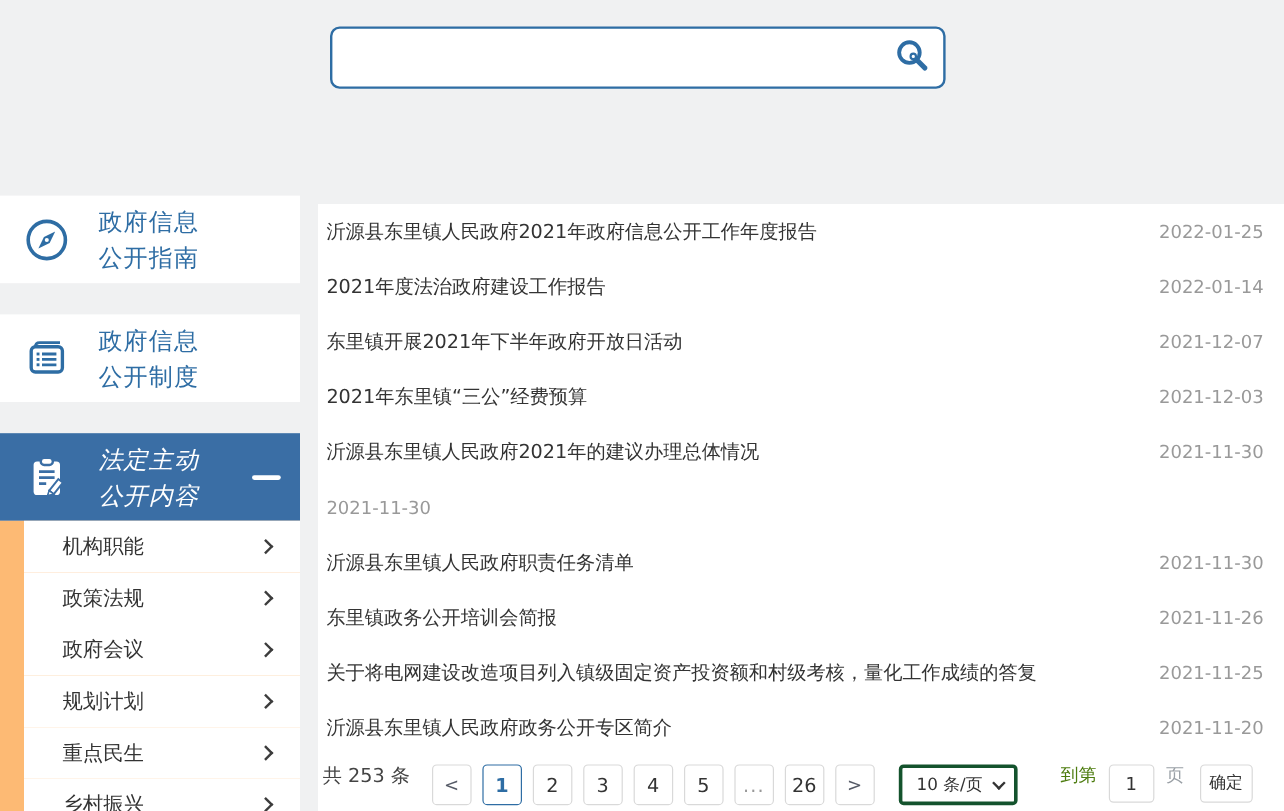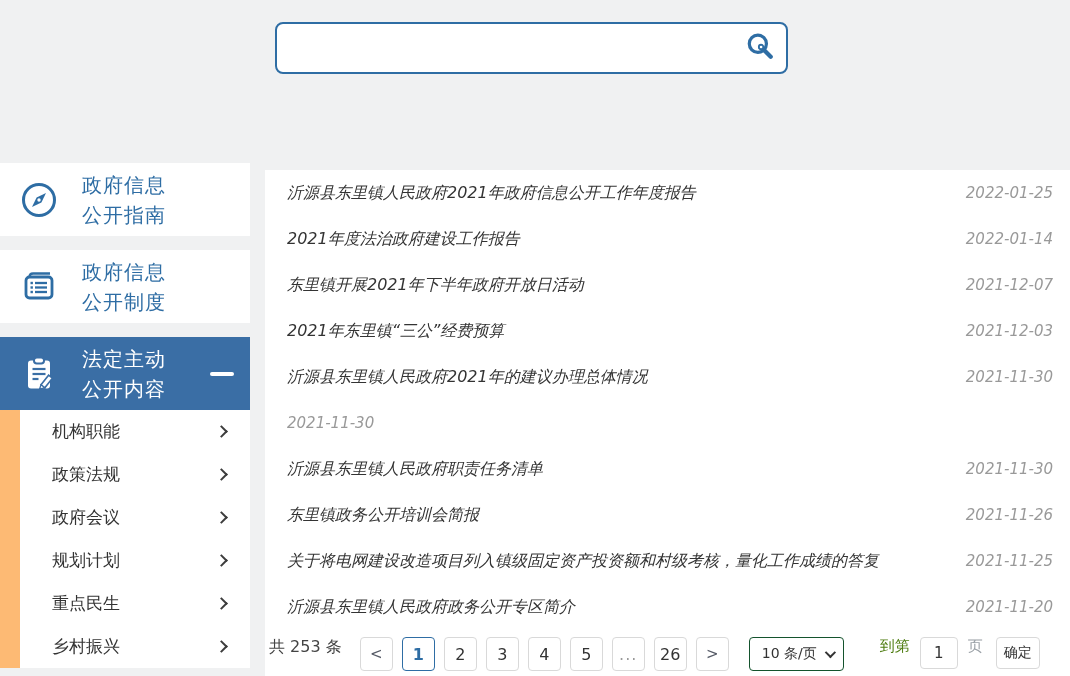--- a/index.html
+++ b/index.html
@@ -47,40 +47,40 @@
 
   
   .sidebar {
     position: absolute;
     left: 0; top: 163px;
     width: 250px;
   }
   .side-item {
     height: 73px;
     background: #ffffff;
-    margin-bottom: 14px;
+    margin-bottom: 26px;
     display: flex;
     align-items: center;
     padding: 0 16px 0 19px;
     cursor: pointer;
   }
   .side-item .icon-wrap {
     width: 40px; height: 40px;
     flex: 0 0 40px;
     display: flex; align-items: center; justify-content: center;
   }
   .side-item .lbl {
     margin-left: 23px;
     font-size: 20px;
     line-height: 30px;
     color: #2e6da4;
     letter-spacing: 1px;
   }
   .side-item.active { background: #3a6ea5; margin-bottom: 0; }
-  .side-item.active .lbl { color: #ffffff; }
+  .side-item.active .lbl { color: #ffffff; font-style: italic; }
   .minus-bar {
     margin-left: auto;
     width: 24px; height: 4px;
     border-radius: 2px;
     background: #ffffff;
   }
   .sub-list { background: #fdba74; padding-left: 20px; }
   .sub-item {
     height: 43px;
     display: flex;
@@ -103,22 +103,21 @@
   .main-panel {
     position: absolute;
     left: 265px; top: 170px;
     width: 805px; height: 506px;
     background: #ffffff;
   }
   .list-row {
     height: 46px;
     display: flex;
     align-items: center;
-    padding: 0 17px 0 22px;
-    font-style: italic;
+    padding: 0 17px 0 7px;
   }
   .list-title {
     flex: 1;
     font-size: 16px;
     color: #333333;
     white-space: nowrap;
     overflow: hidden;
     text-overflow: ellipsis;
     cursor: pointer;
   }
@@ -157,21 +156,21 @@
   .pg-btn.active {
     border-color: #2e6da4;
     color: #2e6da4;
     font-weight: bold;
   }
   .pg-btn.ellipsis { color: #999999; border-color: #d9d9d9; letter-spacing: 1px; }
   .page-size {
     margin-left: 20px;
     height: 34px;
     padding: 0 10px 0 12px;
-    border: 1px solid #14532d;
+    border: 3px solid #14532d;
     border-radius: 4px;
     background: #ffffff;
     display: flex;
     align-items: center;
     font-size: 14px;
     color: #333333;
     cursor: pointer;
   }
   .chev-down {
     margin-left: 8px;

